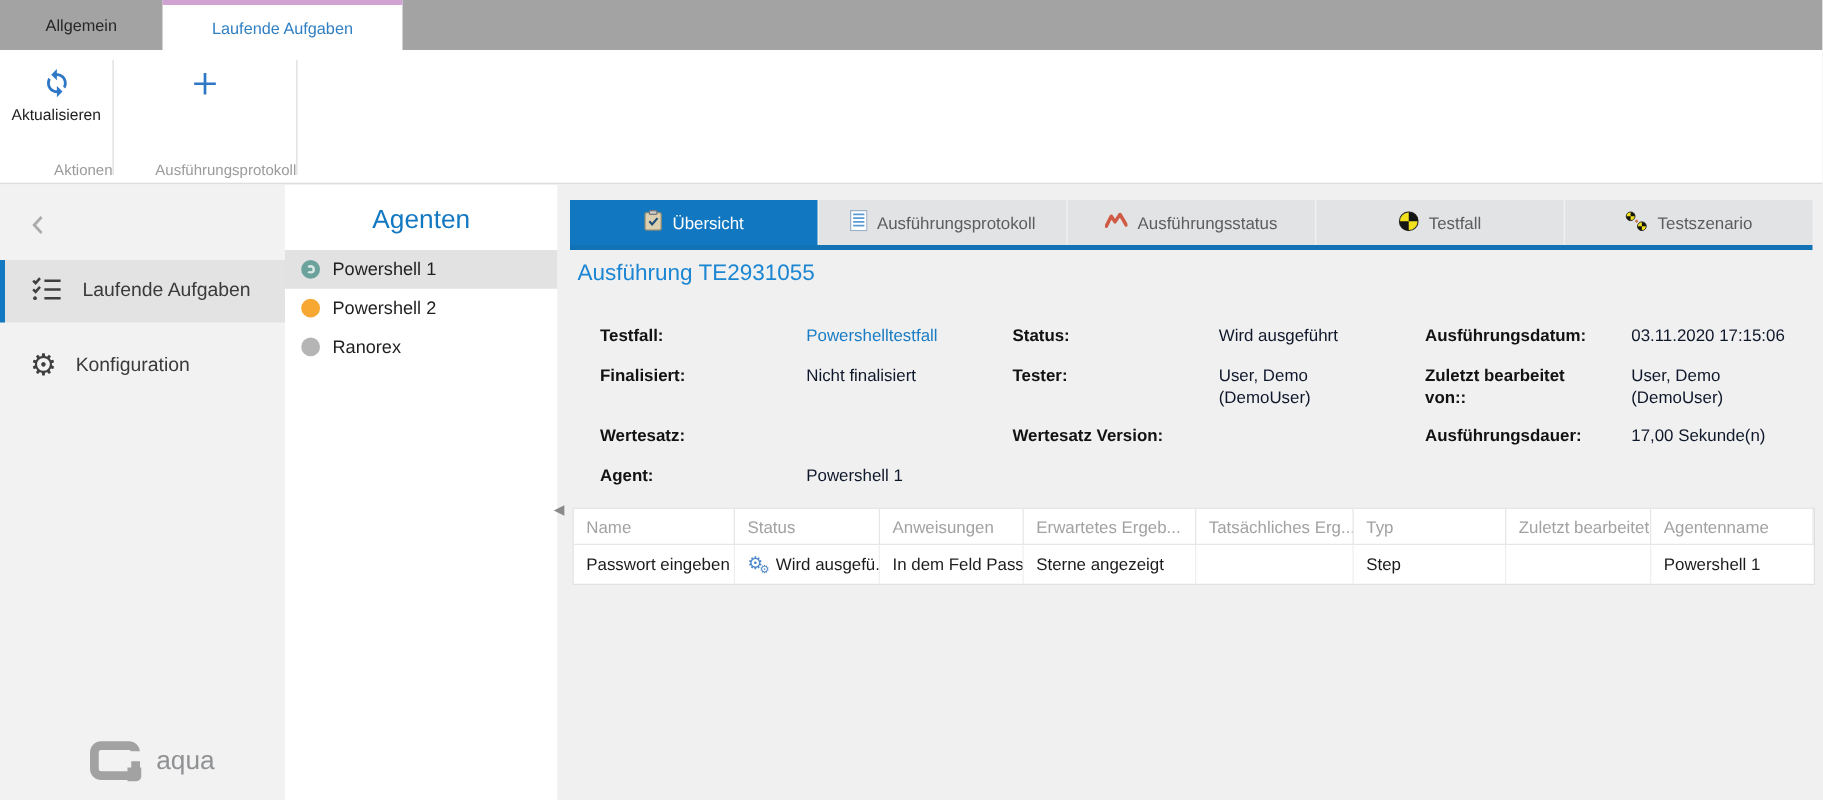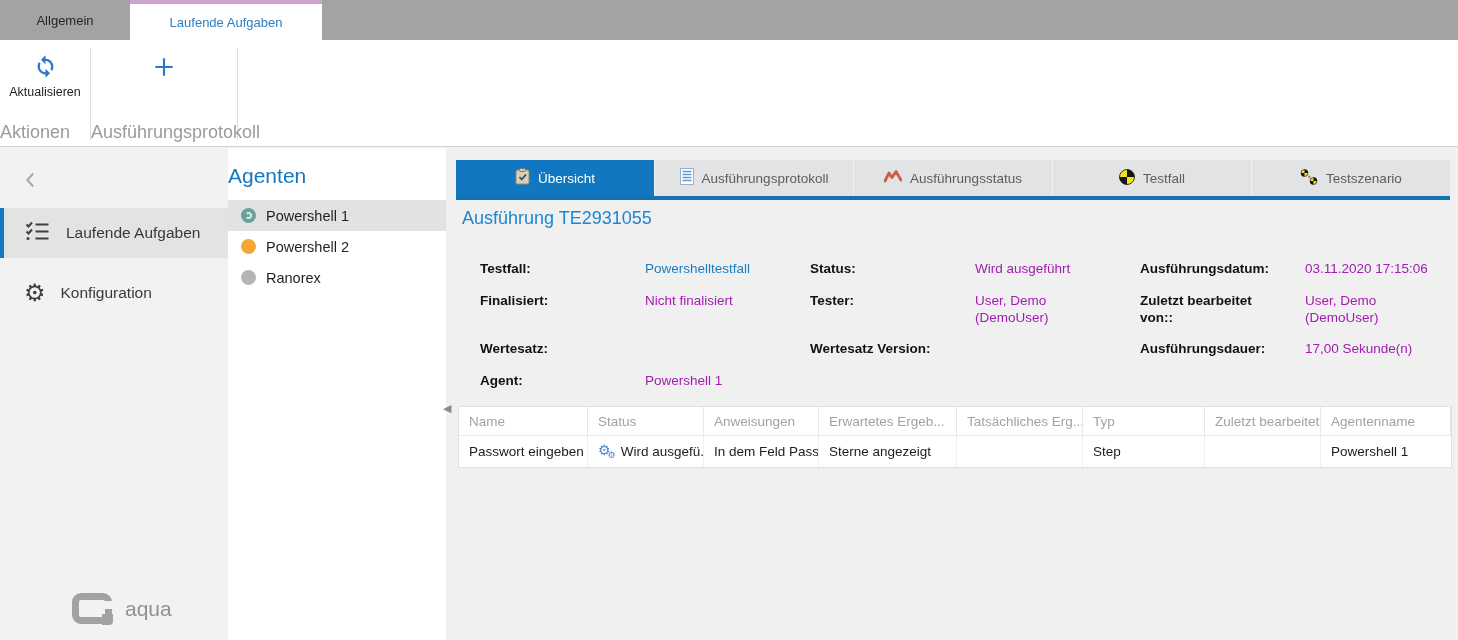--- a/index.html
+++ b/index.html
@@ -15,58 +15,58 @@
   .ribbon { position: absolute; top: 0; left: 0; right: 0; height: 147px; background: #fff; border-bottom: 1px solid #d4d4d4; }
   .ribbon-tabstrip { height: 40px; background: #a3a3a3; display: flex; }
   .rtab { width: 130px; display: flex; align-items: center; justify-content: center; font-size: 13px; color: #262626; cursor: pointer; }
   .rtab.active { width: 192px; background: #fff; color: #2f7fc3; border-top: 4px solid #d0a3d2; }
   .ribbon-body { position: relative; height: 106px; background: #fff; }
   .rbtn { position: absolute; top: 6px; text-align: center; font-size: 12.5px; color: #1e1e1e; line-height: 16px; cursor: pointer; }
   .rbtn .ricon { height: 38px; display: flex; align-items: flex-end; justify-content: center; padding-bottom: 4px; }
   #btn-refresh { left: 0; width: 90px; }
   #btn-addlog { left: 91px; width: 146px; }
   .rdivider { position: absolute; top: 8px; bottom: 6px; width: 1px; background: #dcdcdc; }
-  .rgroup-label { position: absolute; bottom: 3px; text-align: left; font-size: 18px; color: #9b9b9b; }
+  .rgroup-label { position: absolute; bottom: 3px; text-align: right; font-size: 12px; color: #9b9b9b; }
   #grp-0 { left: 0; width: 90px; }
   #grp-1 { left: 91px; width: 146px; }
 
   
   .sidebar { position: absolute; top: 148px; left: 0; width: 228px; bottom: 0; background: #f2f2f3; }
   .back-btn { position: absolute; top: 20px; left: 20px; cursor: pointer; }
   .navitem { position: absolute; left: 0; right: 0; height: 50px; display: flex; align-items: center; gap: 15px; padding-left: 24px; font-size: 15.5px; color: #3a3a3a; cursor: pointer; }
   .navitem.selected { background: #e3e3e4; border-left: 4px solid #1278c2; padding-left: 20px; }
   #nav-0 { top: 60px; }
   #nav-1 { top: 120px; }
   .logo { position: absolute; bottom: 16px; left: 72px; display: flex; align-items: center; gap: 13px; color: #8f9193; font-size: 21px; }
   .logo-glyph { position: relative; width: 40px; height: 31px; }
   .lg-ring { position: absolute; inset: 0; border: 7px solid #a2a2a2; border-radius: 9px; }
   .lg-gap { position: absolute; right: -1px; top: 8px; width: 9px; height: 8px; background: #f2f2f3; }
   .lg-foot { position: absolute; right: -1px; bottom: -1px; width: 11px; height: 11px; background: #a2a2a2; border-radius: 0 0 4px 0; }
 
   
   .agents { position: absolute; top: 148px; left: 228px; width: 218px; bottom: 0; background: #fff; }
-  .agents-title { padding: 16px 0 12px; text-align: left; font-size: 21px; font-weight: 400; color: #1278c2; }
+  .agents-title { padding: 16px 0 12px; text-align: center; font-size: 21px; font-weight: 400; color: #1278c2; }
   .agent { height: 31px; display: flex; align-items: center; gap: 10px; padding-left: 13px; font-size: 14.5px; color: #1f1f1f; cursor: pointer; }
   .agent.selected { background: #e2e2e3; }
   .dot { width: 15px; height: 15px; border-radius: 50%; position: relative; flex: 0 0 15px; }
   .dot.spin::after { content: ""; position: absolute; inset: 4px; border-radius: 50%; border: 2px solid rgba(255,255,255,.75); border-left-color: transparent; }
 
   
   .content { position: absolute; top: 148px; left: 446px; right: 0; bottom: 0; background: #f0f0f1; }
   .tabstrip { position: absolute; left: 10px; right: 8px; top: 12px; height: 36px; display: flex; gap: 1px; }
   .ctab { flex: 1; background: #e2e3e4; display: flex; align-items: center; justify-content: center; gap: 8px; font-size: 13.5px; color: #5d5d5d; cursor: pointer; white-space: nowrap; }
   .ctab.active { background: #1177c0; color: #fff; }
   .tab-underline { position: absolute; left: 10px; right: 8px; top: 48px; height: 4px; background: #1272b6; }
   .page-title { position: absolute; left: 16px; top: 60px; font-size: 18px; font-weight: 400; color: #1b86d2; }
 
   .details { position: absolute; left: 34px; top: 112px; display: grid;
              grid-template-columns: 165px 165px 165px 165px 165px 150px;
              grid-template-rows: 32px 48px 32px 30px; font-size: 13.5px; }
   .dlabel { font-weight: bold; color: #121212; white-space: pre-line; line-height: 17px; padding-right: 6px; }
-  .dvalue { color: #a21caf; white-space: pre-line; line-height: 17px; padding-right: 6px; }
+  .dvalue { color: #0f172a; white-space: pre-line; line-height: 17px; padding-right: 6px; }
   .dvalue.link { color: #1a7dc4; cursor: pointer; }
 
   .collapse-handle { position: absolute; left: -3px; top: 255px; font-size: 11px; color: #8a8a8a; cursor: pointer; line-height: 11px; }
 
   .exec-table { position: absolute; left: 12px; top: 258px; display: grid;
                 grid-template-columns: 129px 116px 115px 138px 126px 122px 116px 130px;
                 background: #fff; border: 1px solid #e0e0e0; }
   .th { height: 29px; line-height: 29px; padding-left: 10px; font-size: 13.5px; color: #a2a2a2;
         border-right: 1px solid #e6e6e6; border-bottom: 1px solid #e6e6e6; white-space: nowrap; overflow: hidden; cursor: pointer; }
   .td { height: 31px; line-height: 31px; padding-left: 10px; font-size: 13.5px; color: #1c1c1c;

